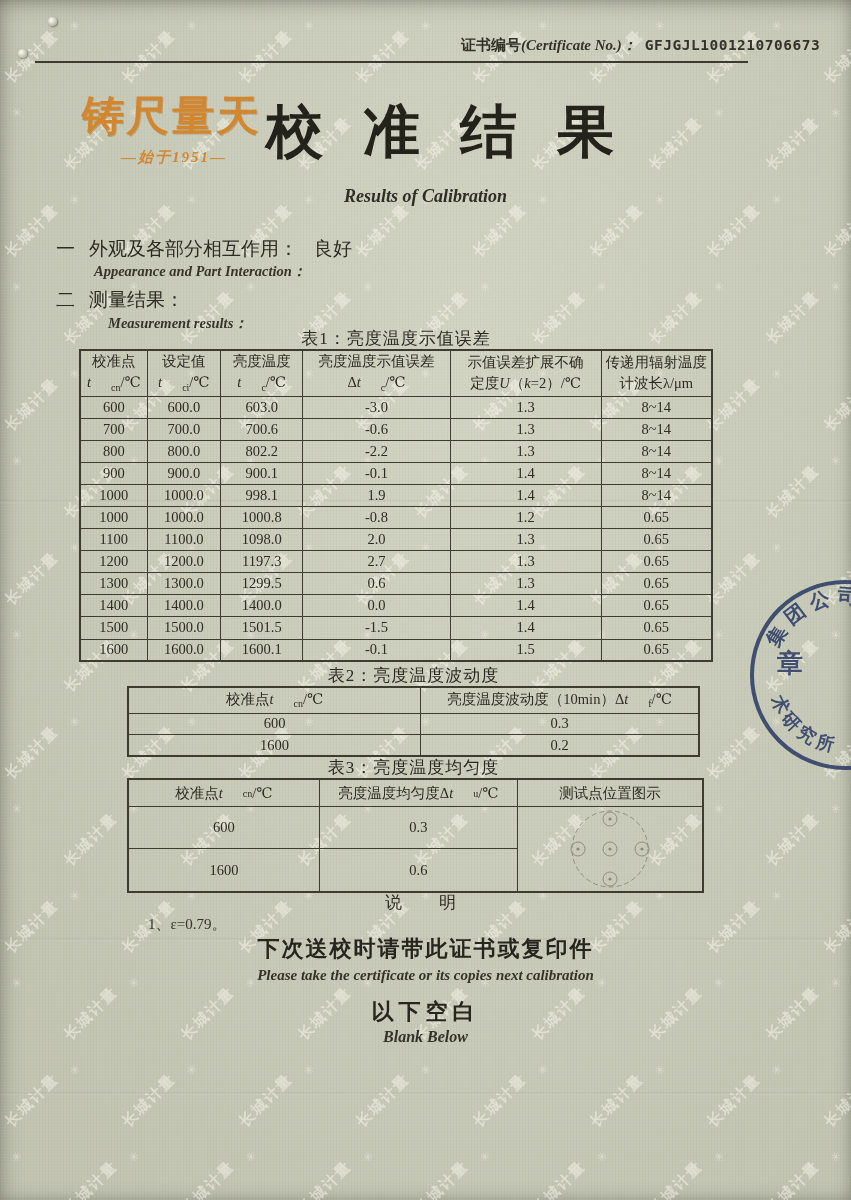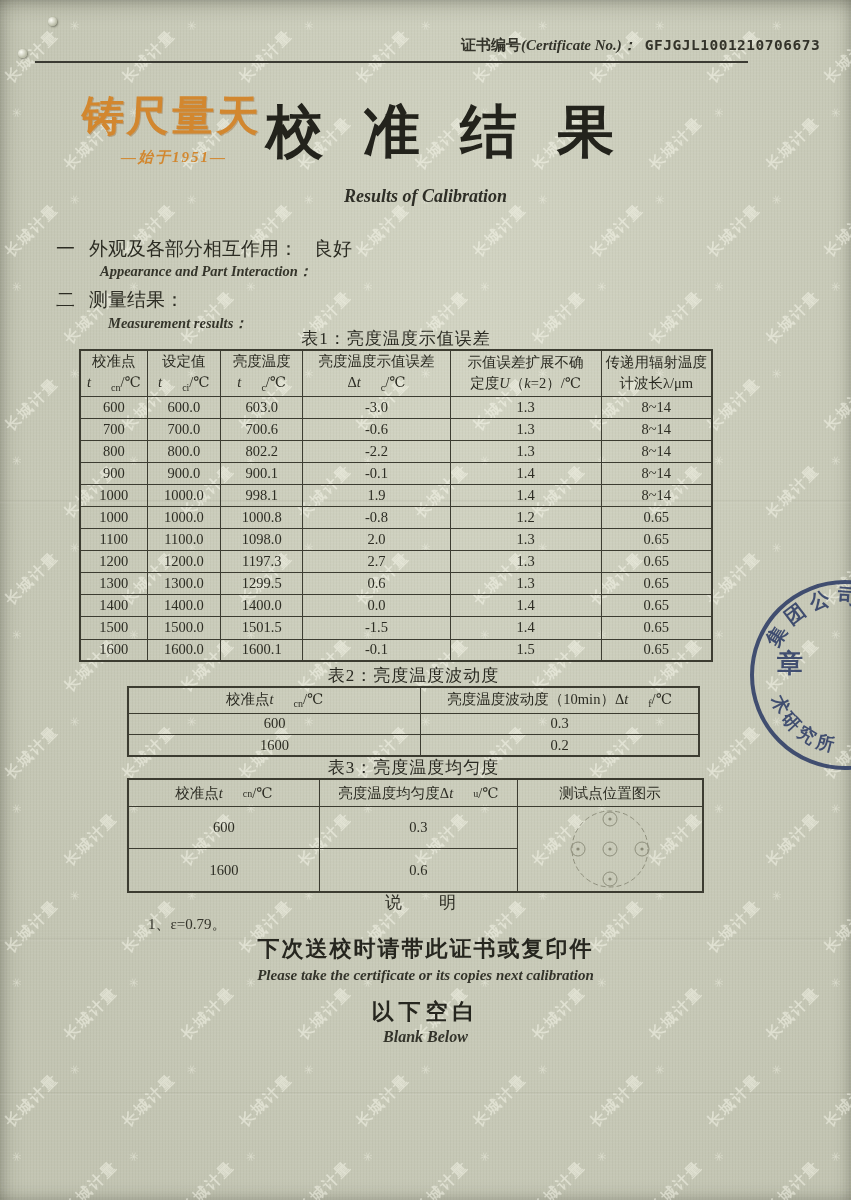--- a/index.html
+++ b/index.html
@@ -341,21 +341,21 @@
     <div class="abs head-rule"></div>
 
     <div class="abs logo-main">铸尺量天</div>
     <div class="abs logo-sub">—始于1951—</div>
     <div class="abs doc-title">校准结果</div>
     <div class="abs doc-sub">Results of Calibration</div>
 
     <div class="abs sec" style="top:236px; left:56px;">
       <span class="idx">一</span><span>外观及各部分相互作用：</span><span class="val">良好</span>
     </div>
-    <div class="abs sec-en" style="top:262px; left:100px;">Appearance and Part Interaction：</div>
+    <div class="abs sec-en" style="top:262px; left:94px;">Appearance and Part Interaction：</div>
 
     <div class="abs sec" style="top:287px; left:56px;">
       <span class="idx">二</span><span>测量结果：</span>
     </div>
     <div class="abs sec-en" style="top:314px; left:84px;margin-left:24px;">Measurement results：</div>
 
     <div class="abs tcap" style="top:327px; left:79px; width:634px;">表1：亮度温度示值误差</div>
     <table class="abs dt" id="table1">
       <thead>
           <tr>

